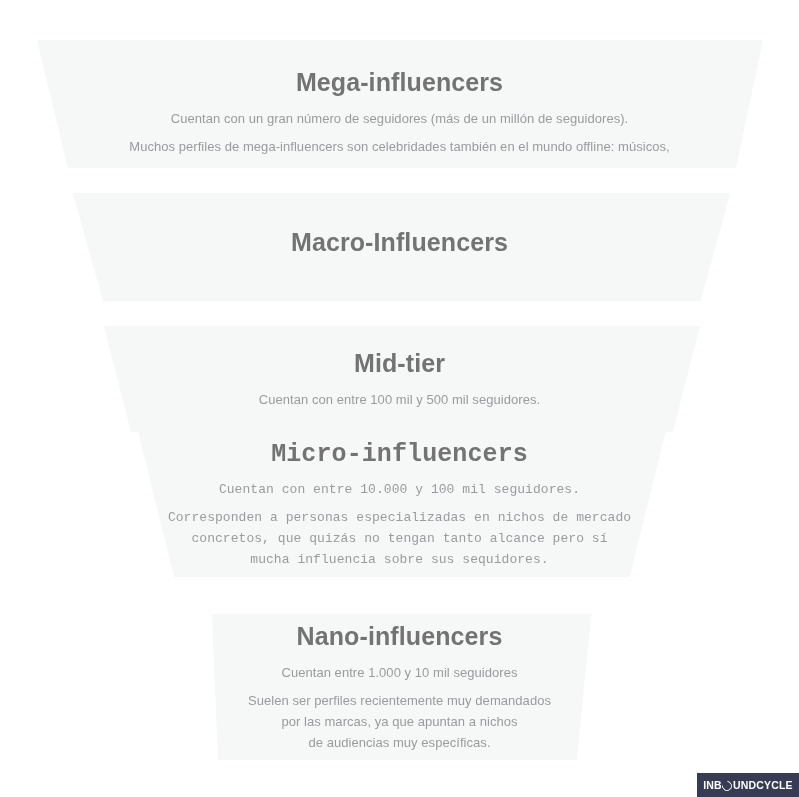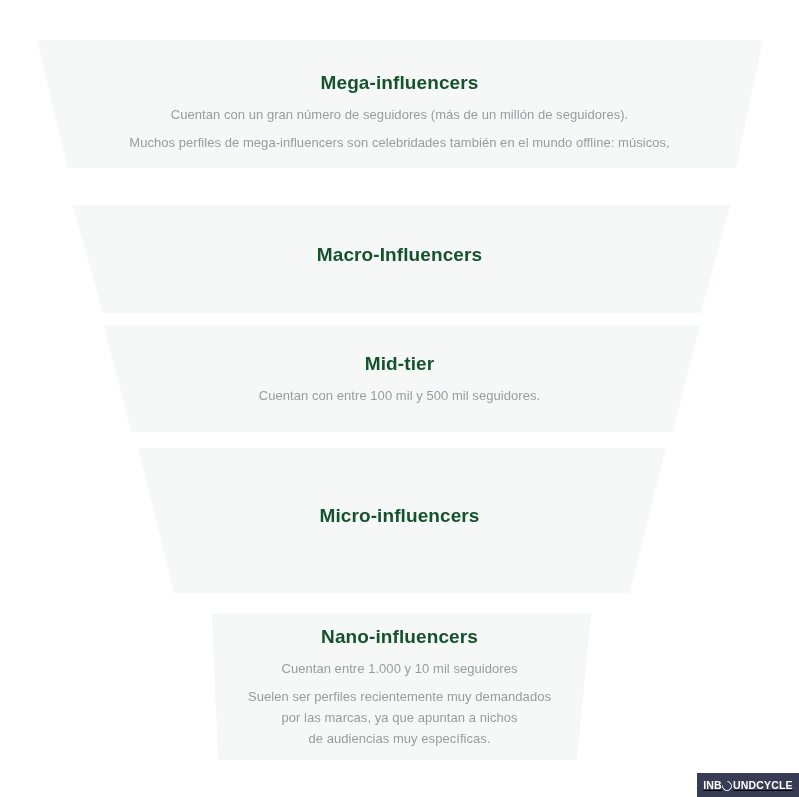--- a/index.html
+++ b/index.html
@@ -32,23 +32,23 @@
     background: #f6f7f7;
     box-sizing: border-box;
     display: flex;
     flex-direction: column;
     align-items: center;
     justify-content: center;
     text-align: center;
   }
 
   .stage-title {
-    font-size: 19px;
+    font-size: 25px;
     font-weight: bold;
-    color: #14532d;
+    color: #737373;
     letter-spacing: 0.1px;
     margin: 0 0 9px 0;
     line-height: 1.25;
   }
 
   .stage-lines {
     display: block;
     width: 100%;
   }
 
@@ -75,59 +75,59 @@
       92.1% 100%, 8.5% 100%
     );
     
     border-radius: 10px 10px 0 0;
     -webkit-clip-path: polygon(4.63% 0%, 95.5% 0%, 92.1% 100%, 8.5% 100%);
     clip-path: polygon(4.63% 0%, 95.5% 0%, 92.1% 100%, 8.5% 100%);
     padding-top: 16px;
   }
 
   #stage-1 {
-    top: 205px;
+    top: 193px;
     height: 108px;
     -webkit-clip-path: polygon(9.1% 0%, 91.4% 0%, 87.7% 100%, 12.9% 100%);
     clip-path: polygon(9.1% 0%, 91.4% 0%, 87.7% 100%, 12.9% 100%);
   }
 
   #stage-2 {
     top: 326px;
     height: 106px;
     -webkit-clip-path: polygon(13.0% 0%, 87.6% 0%, 84.2% 100%, 16.4% 100%);
     clip-path: polygon(13.0% 0%, 87.6% 0%, 84.2% 100%, 16.4% 100%);
   }
 
   #stage-3 {
-    top: 448px;
+    top: 432px;
     height: 145px;
     -webkit-clip-path: polygon(17.3% 0%, 83.3% 0%, 78.8% 100%, 21.8% 100%);
     clip-path: polygon(17.3% 0%, 83.3% 0%, 78.8% 100%, 21.8% 100%);
+    font-family: Liberation Mono, monospace;
   }
 
   #stage-4 {
     top: 614px;
     height: 146px;
     -webkit-clip-path: polygon(26.5% 0%, 74.0% 0%, 72.2% 100%, 27.3% 100%);
     clip-path: polygon(26.5% 0%, 74.0% 0%, 72.2% 100%, 27.3% 100%);
   }
 
   
   #logo-badge {
     position: absolute;
     right: 0;
     bottom: 0;
     width: 102px;
     height: 24px;
     background: #383b54;
     display: flex;
     align-items: center;
     justify-content: center;
-    text-decoration: underline;
   }
   #logo-text {
     color: #ffffff;
     font-size: 10.5px;
     font-weight: bold;
     letter-spacing: 0.2px;
     display: flex;
     align-items: center;
     white-space: nowrap;
   }
@@ -163,20 +163,26 @@
 
   <div class="stage" id="stage-2">
     <div class="stage-title">Mid-tier</div>
     <div class="stage-lines">
       <p class="stage-line">Cuentan con entre 100 mil y 500 mil seguidores.</p>
     </div>
   </div>
 
   <div class="stage" id="stage-3">
     <div class="stage-title">Micro-influencers</div>
+    <div class="stage-lines">
+      <p class="stage-line">Cuentan con entre 10.000 y 100 mil seguidores.</p>
+      <p class="stage-line para-gap">Corresponden a personas especializadas en nichos de mercado</p>
+      <p class="stage-line">concretos, que quizás no tengan tanto alcance pero sí</p>
+      <p class="stage-line">mucha influencia sobre sus sequidores.</p>
+    </div>
   </div>
 
   <div class="stage" id="stage-4">
     <div class="stage-title">Nano-influencers</div>
     <div class="stage-lines">
       <p class="stage-line">Cuentan entre 1.000 y 10 mil seguidores</p>
       <p class="stage-line para-gap">Suelen ser perfiles recientemente muy demandados</p>
       <p class="stage-line">por las marcas, ya que apuntan a nichos</p>
       <p class="stage-line">de audiencias muy específicas.</p>
     </div>

